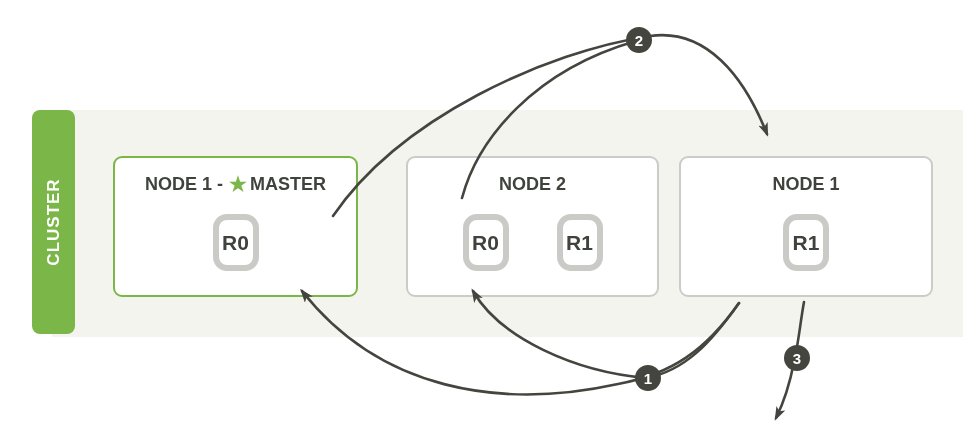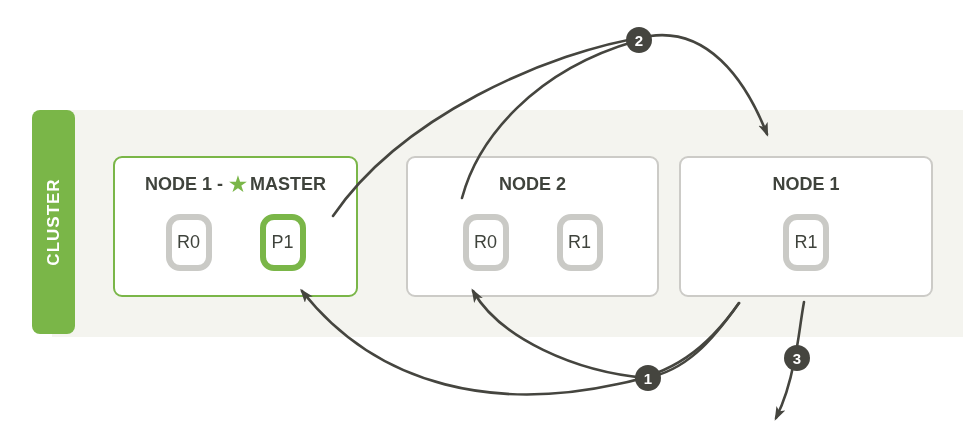--- a/index.html
+++ b/index.html
@@ -71,21 +71,21 @@
     gap:48px;
     margin-top:19px;
   }
   .shard{
     width:46px;height:57px;
     background:#ffffff;
     border:6px solid var(--shard-border-gray);
     border-radius:14px;
     display:flex;align-items:center;justify-content:center;
     color:var(--text);
-    font-size:18px;font-weight:400;
+    font-size:21px;font-weight:700;
   }
   .shard.primary{border-color:var(--green);}
   svg.overlay{
     position:absolute;left:0;top:0;
     width:963px;height:445px;
     z-index:5;
     pointer-events:none;
   }
   svg.overlay path.arrow{
     fill:none;
@@ -113,21 +113,20 @@
   </div>
 
   <div class="node node-1 master">
     <div class="node-title">
       <span>NODE 1 -</span>
       <span class="star">★</span>
       <span>MASTER</span>
     </div>
     <div class="shards">
       <div class="shard replica">R0</div>
-      <div class="shard primary">P1</div>
     </div>
   </div>
 
   <div class="node node-2">
     <div class="node-title">
       <span>NODE 2</span>
     </div>
     <div class="shards">
       <div class="shard replica">R0</div>
       <div class="shard replica">R1</div>

